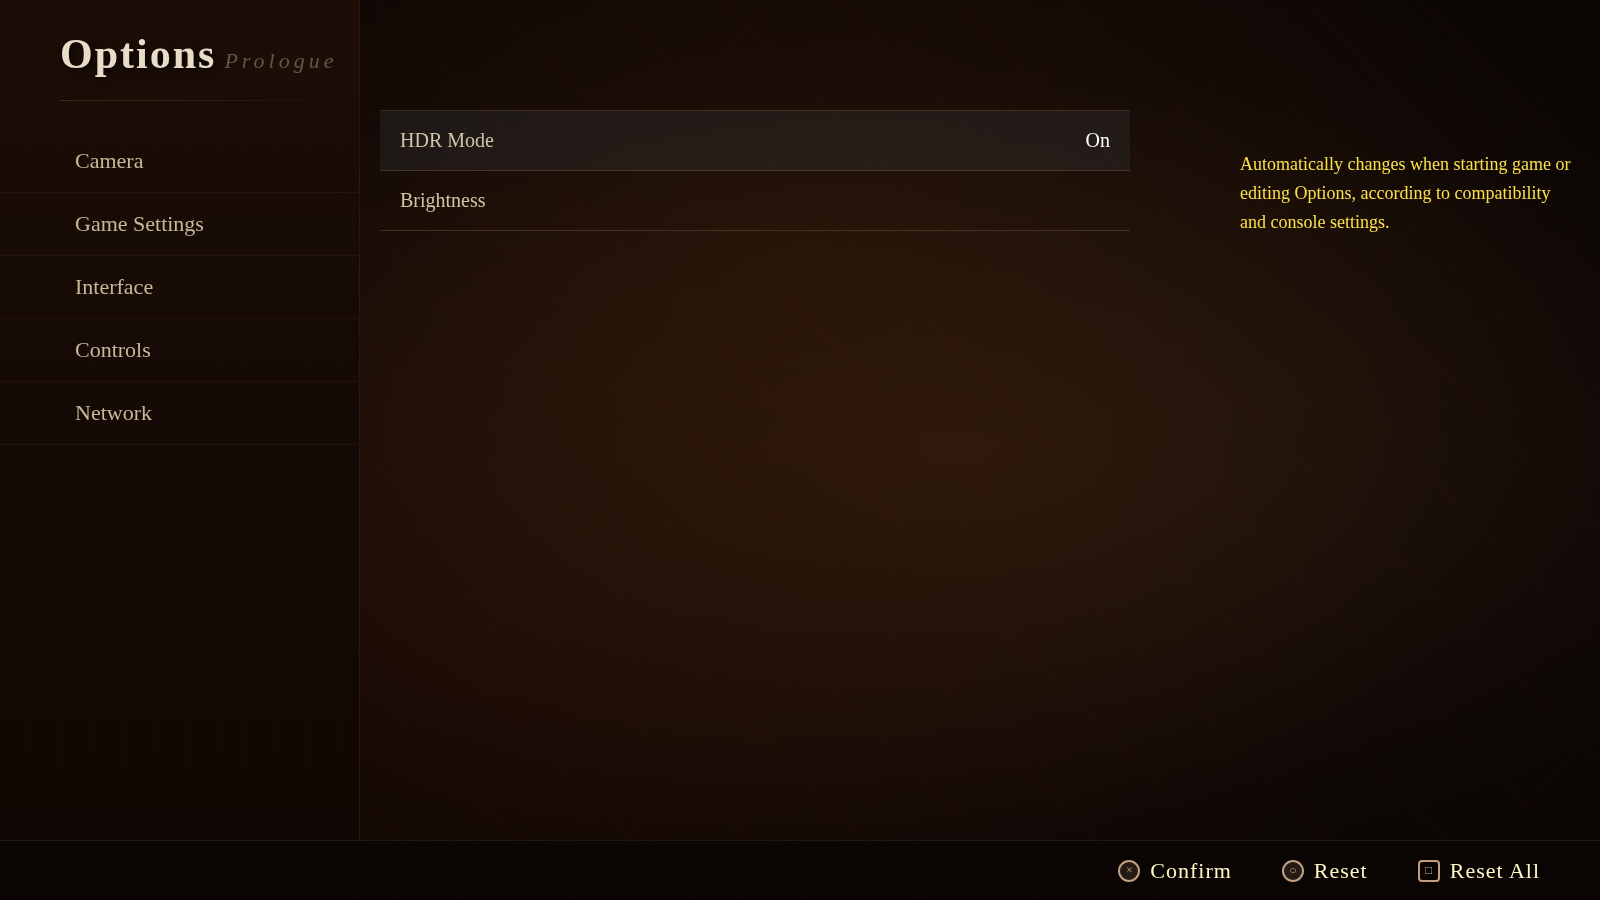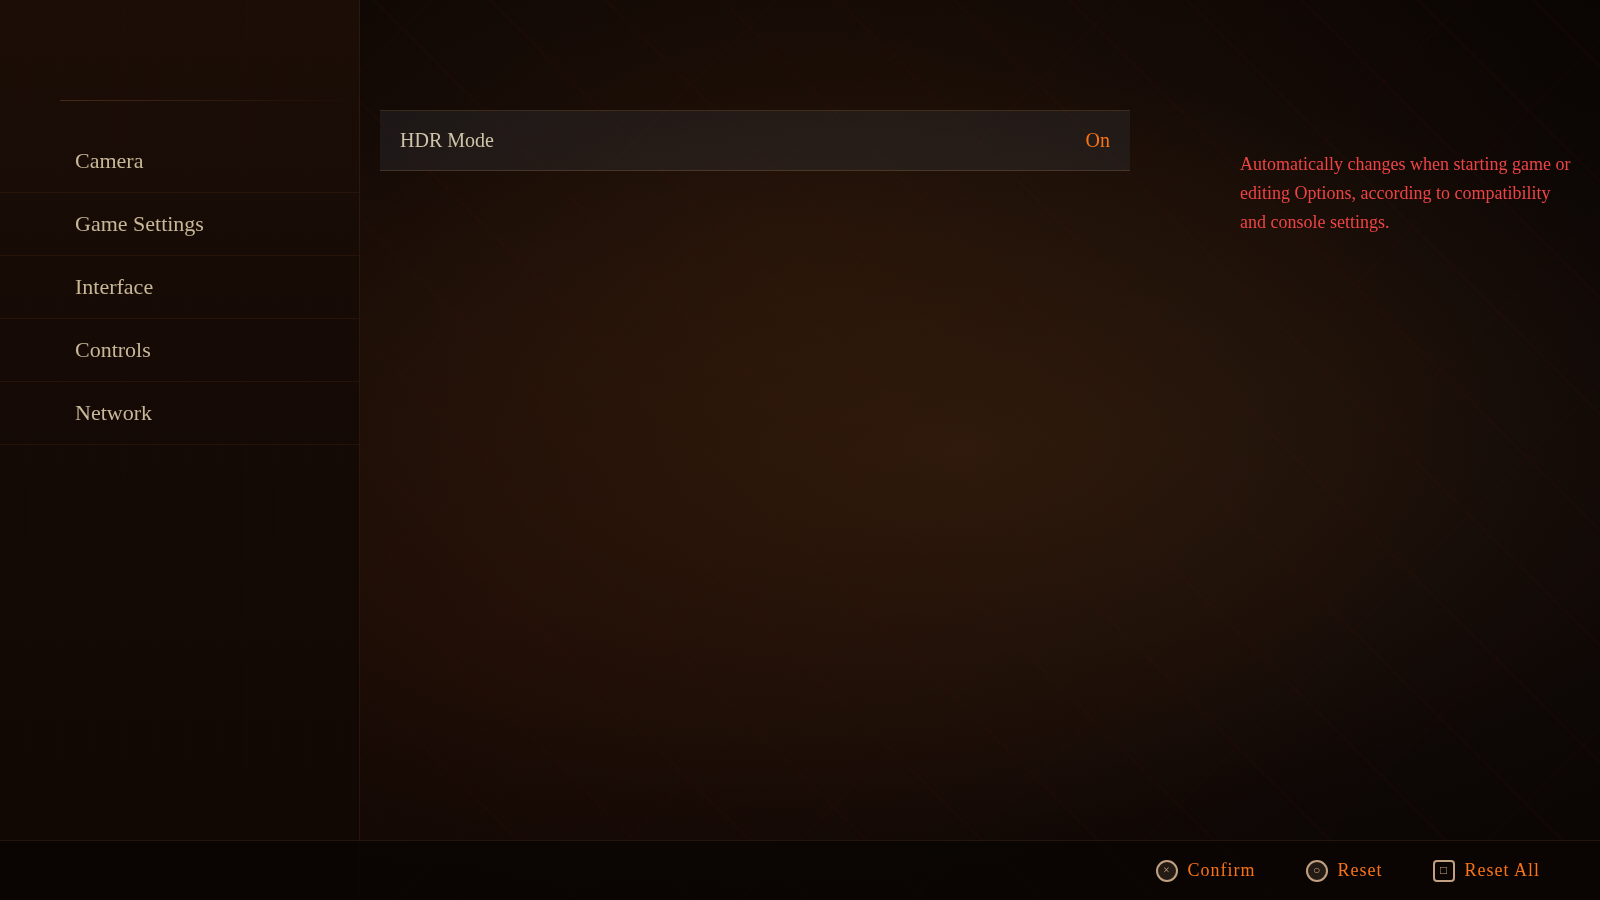--- a/index.html
+++ b/index.html
@@ -168,21 +168,21 @@
     .settings-label {
       padding: 18px 20px;
       font-size: 20px;
       color: #d0c4a8;
       width: 500px;
     }
 
     .settings-value {
       padding: 18px 20px;
       font-size: 20px;
-      color: #f97316;
+      color: #ffffff;
       text-align: right;
       width: 250px;
     }
 
     
     .settings-row.active-row {
       background: rgba(80, 100, 120, 0.15);
     }
 
     
@@ -190,21 +190,21 @@
       position: absolute;
       top: 130px;
       right: 0;
       width: 380px;
       padding: 20px;
       z-index: 3;
     }
 
     .info-text {
       font-size: 18px;
-      color: #ef4444;
+      color: #fde047;
       line-height: 1.6;
     }
 
     
     .bottom-bar {
       position: absolute;
       bottom: 0;
       left: 0;
       right: 0;
       height: 60px;
@@ -240,22 +240,22 @@
 
     .action-icon.square {
       border-radius: 4px;
     }
 
     .action-icon.circle-btn {
       background: rgba(100, 80, 60, 0.3);
     }
 
     .action-label {
-      font-size: 18px;
-      color: #f97316;
+      font-size: 22px;
+      color: #fef9c3;
       letter-spacing: 1px;
     }
 
     
     .brightness-row .settings-value {
       
     }
 
     
     .sidebar-deco {
@@ -268,20 +268,24 @@
     }
   </style>
 </head>
 <body>
 
 <div class="bg"></div>
 
 <div class="sidebar">
   <div class="sidebar-deco"></div>
 
+  <div class="title-area">
+    <span class="title-options">Options</span>
+    <span class="title-subtitle">Prologue</span>
+  </div>
 
   <nav class="nav-list">
     <div class="nav-item">
       <span>Camera</span>
     </div>
     <div class="nav-item">
       <span>Game Settings</span>
     </div>
     <div class="nav-item">
       <span>Interface</span>
@@ -295,20 +299,24 @@
   </nav>
 </div>
 
 <div class="main-content">
   <table class="settings-table">
     <tbody>
       <tr class="settings-row active-row">
         <td class="settings-label">HDR Mode</td>
         <td class="settings-value">On</td>
       </tr>
+      <tr class="settings-row brightness-row">
+        <td class="settings-label">Brightness</td>
+        <td class="settings-value"></td>
+      </tr>
     </tbody>
   </table>
 
   <div class="info-panel">
     <p class="info-text">Automatically changes when starting game or editing Options, according to compatibility and console settings.</p>
   </div>
 </div>
 
 <div class="bottom-bar">
   <div class="bottom-action">

